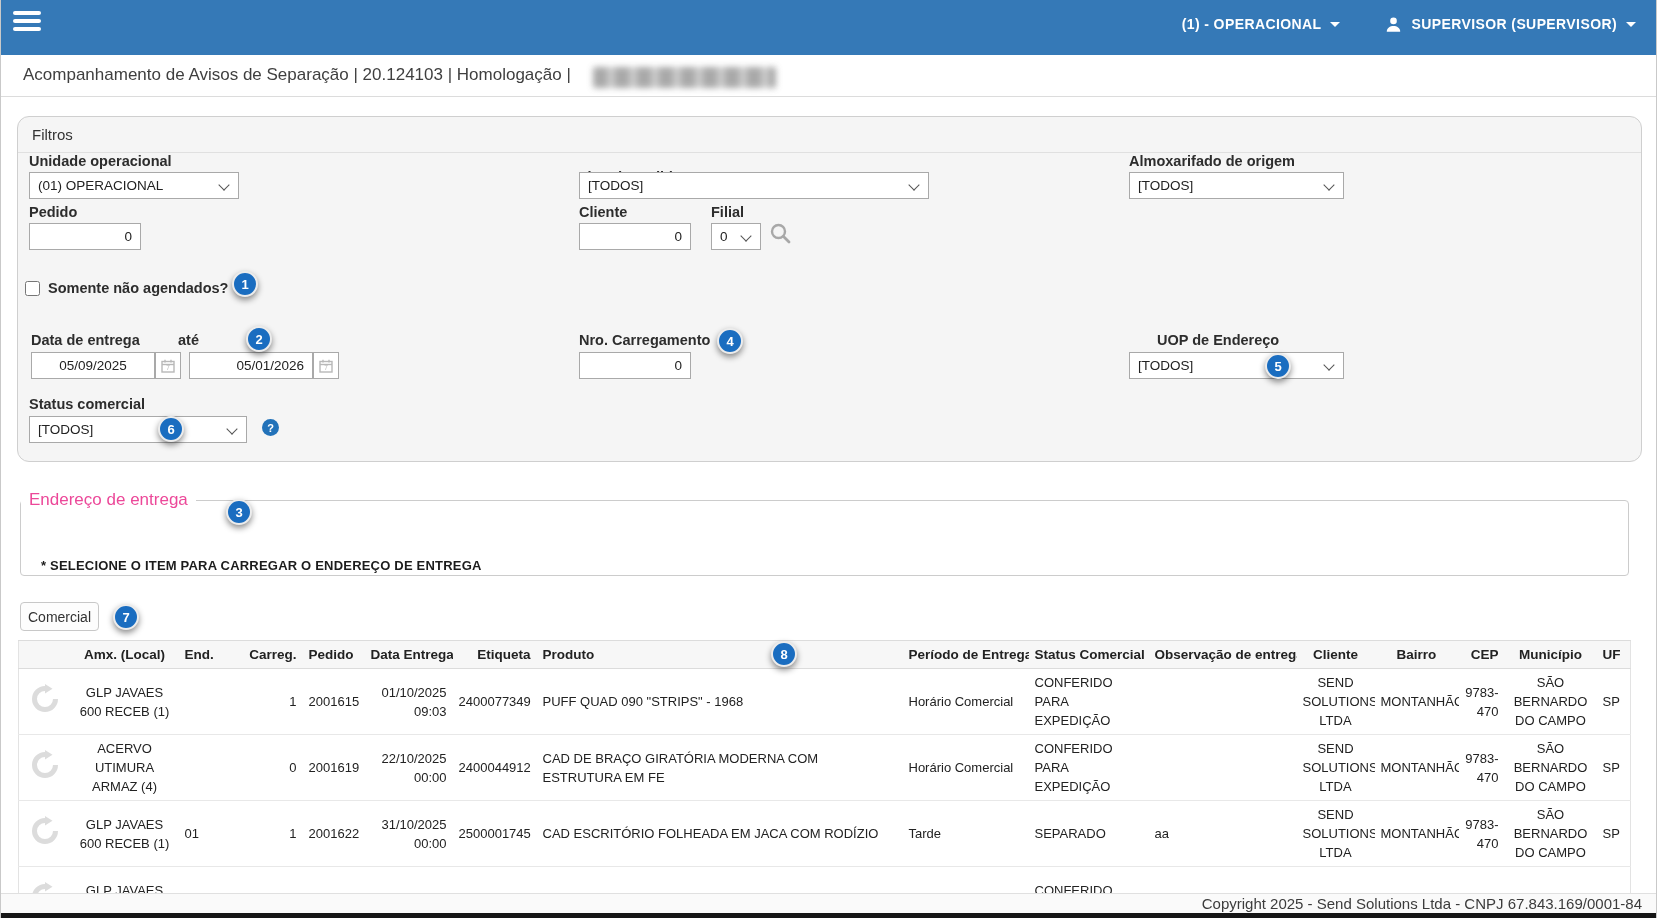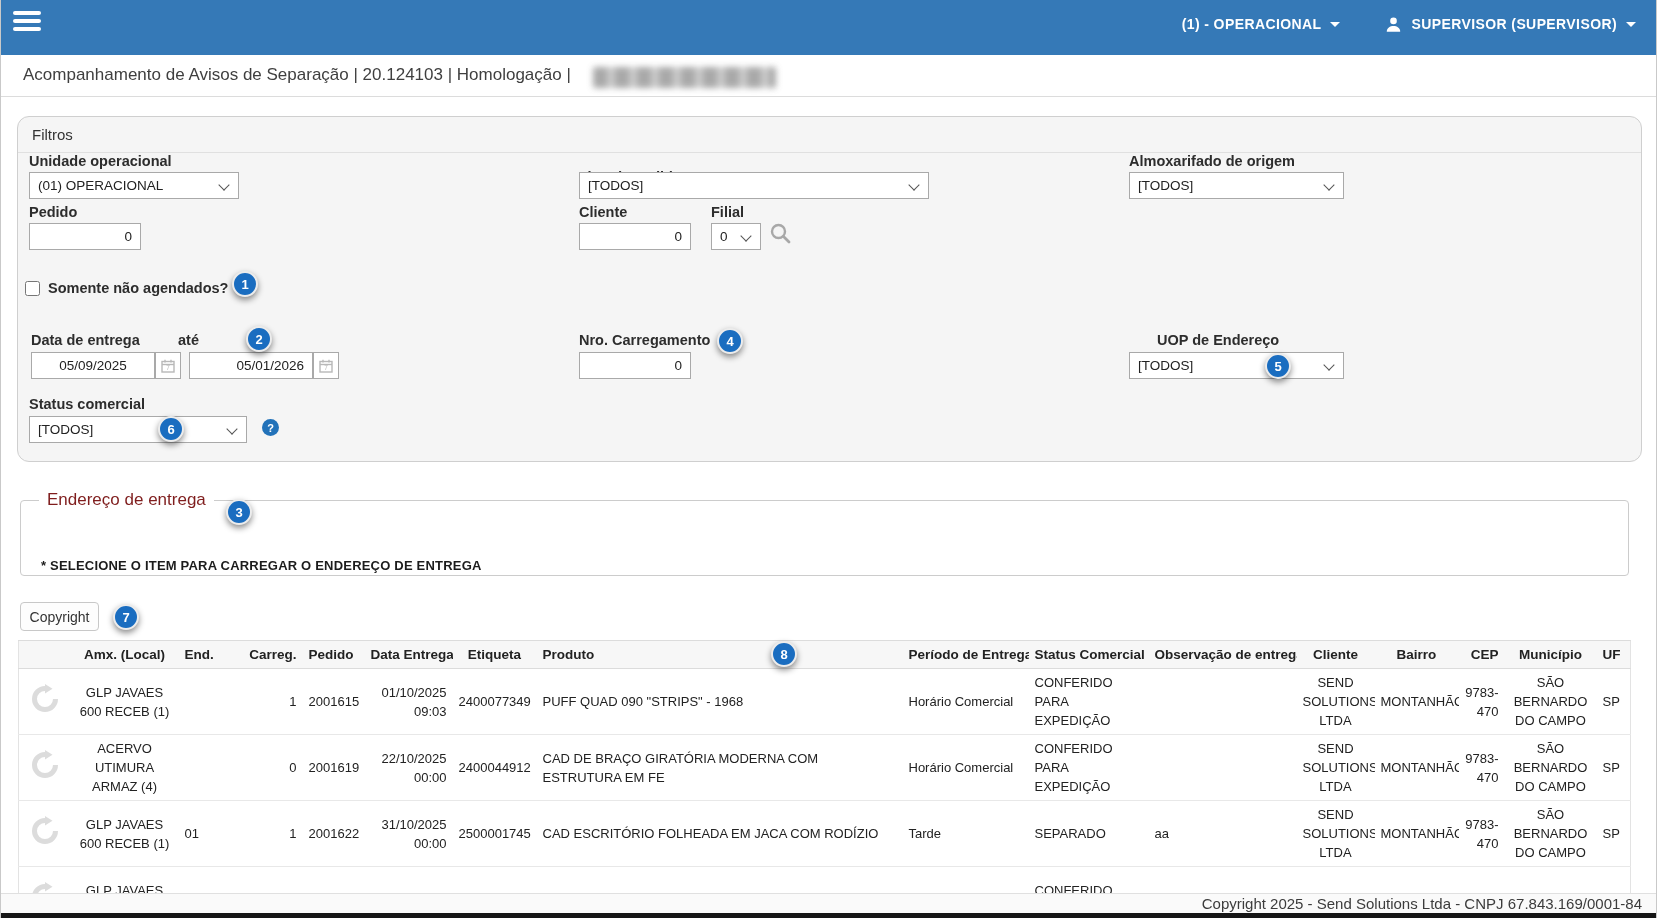--- a/index.html
+++ b/index.html
@@ -39,40 +39,40 @@
   .chk { position:absolute; left:24px; top:281px; width:15px; height:15px; cursor:pointer; }
   .helpicon { position:absolute; left:261px; top:419px; width:17px; height:17px; border-radius:50%; background:#2272b9;
     color:#fff; font-weight:bold; font-size:11px; display:flex; align-items:center; justify-content:center; cursor:pointer; }
   .maglass { position:absolute; left:768px; top:222px; cursor:pointer; }
   
   .abadge { position:absolute; width:26px; height:26px; border-radius:50%; background:#1a6dc0; border:2px solid #ececec;
     color:#fff; font-size:13px; font-weight:bold; display:flex; align-items:center; justify-content:center;
     box-shadow:0 3px 6px rgba(0,0,0,.45); z-index:60; }
   
   .addr { position:absolute; left:19px; top:490px; width:1609px; height:86px; border:1px solid #ccc; border-radius:4px; background:#fff; }
-  .addr legend { margin-left:18px; padding:0 8px; font-size:17px; color:#7f1d1d; }
+  .addr legend { padding:0 8px; font-size:17px; color:#ec4899; }
   .addr-msg { position:absolute; left:20px; top:48px; font-size:13px; font-weight:600; color:#1c1c1c; letter-spacing:.2px; }
   
   .searchbtn { position:absolute; left:19px; top:602px; width:79px; height:29px; background:#fdfdfd; border:1px solid #c8c8c8;
     border-radius:4px; font-size:14px; color:#333; font-family:inherit; cursor:pointer; }
   
   .gridwrap { position:absolute; left:17px; top:640px; width:1612px; }
   table.grid { border-collapse:collapse; table-layout:fixed; width:1612px; font-size:13px; color:#222;
     border-left:1px solid #e3e3e3; border-right:1px solid #e3e3e3; }
   .grid thead th { background:#f7f7f7; border-top:1px solid #dcdcdc; border-bottom:1px solid #dcdcdc;
     font-size:13.5px; font-weight:bold; padding:6px 6px; white-space:nowrap; overflow:hidden; }
   .grid td { padding:4px 6px; border-bottom:1px solid #e8e8e8; vertical-align:middle; line-height:19px; overflow:hidden; }
   .grid tbody tr { height:66px; background:#fff; }
   .c-icon { text-align:center; }
   .c-amx { text-align:center; }
   .c-end { text-align:left; }
   .c-carreg { text-align:right; }
   .c-pedido { text-align:left; }
   .c-data { text-align:right; }
-  .c-etiqueta { text-align:center; }
+  .c-etiqueta { text-align:right; }
   .c-produto { text-align:left; }
   .c-periodo { text-align:left; }
   .c-status { text-align:left; }
   .c-obs { text-align:left; }
   .c-cliente { text-align:center; }
   .c-bairro { text-align:center; }
   .c-cep { text-align:right; }
   .c-municipio { text-align:center; }
   .c-uf { text-align:left; }
   .rowicon { display:inline-block; cursor:pointer; line-height:0; }
@@ -186,21 +186,21 @@
   <div class="sel" style="left:28px; top:416px; width:218px;">
     <span>[TODOS]</span>
   </div>
   <div class="helpicon">?</div>
 
   <fieldset class="addr">
     <legend>Endereço de entrega</legend>
     <div class="addr-msg">* SELECIONE O ITEM PARA CARREGAR O ENDEREÇO DE ENTREGA</div>
   </fieldset>
 
-  <button class="searchbtn">Copyright</button>
+  <button class="searchbtn">Comercial</button>
 
   <div class="gridwrap">
     <table class="grid">
       <colgroup>
         <col style="width:52px">
           <col style="width:108px">
           <col style="width:62px">
           <col style="width:62px">
         <col style="width:62px">
           <col style="width:88px">

